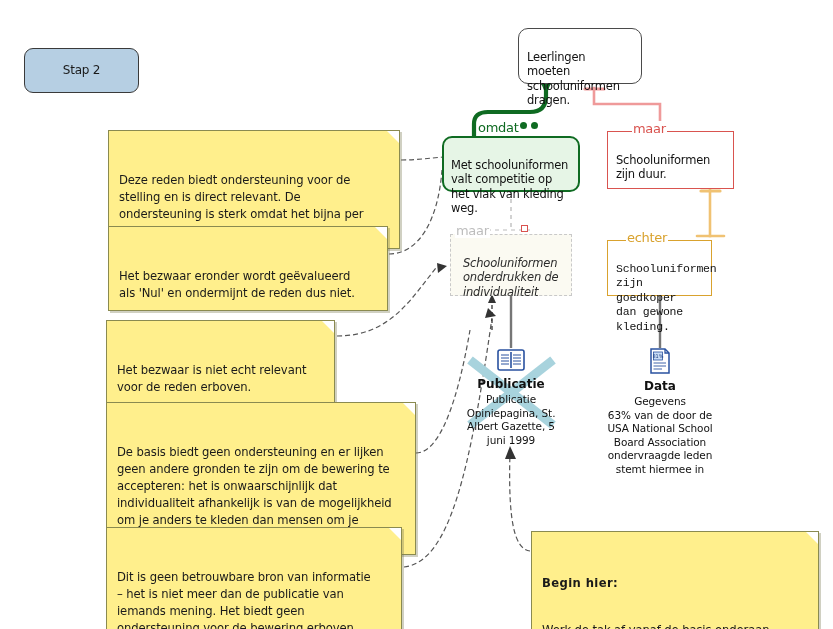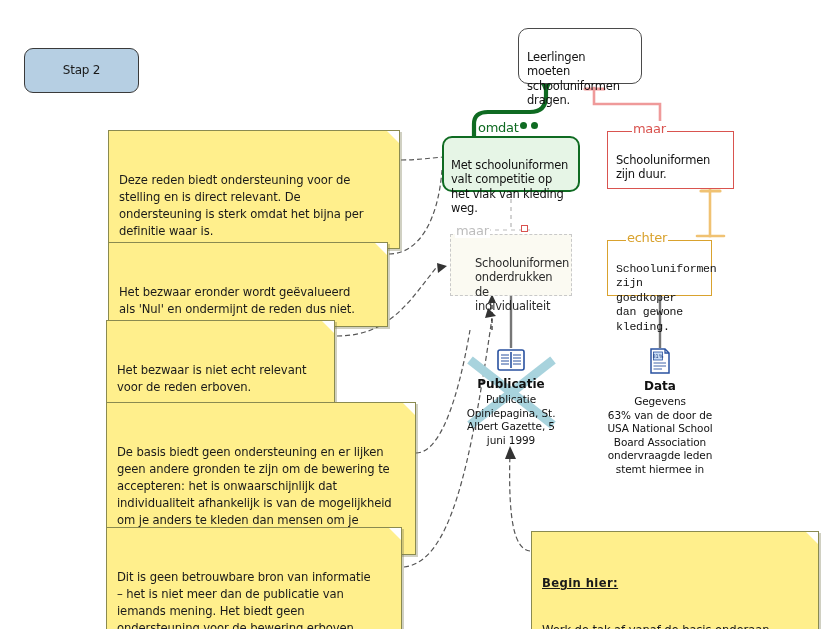--- a/index.html
+++ b/index.html
@@ -71,22 +71,23 @@
   .rebut-orange {
     background: #ffffff;
     border: 1.6px solid #d9a22e;
     padding: 6px 8px 5px 8px;
     font-family: Liberation Mono, monospace;
   }
 
   .faded-box {
     background: #fbfaf2;
     border: 1.4px dashed #c9c9c9;
-    padding: 6px 8px 5px 24px;
+    padding: 6px 8px 5px 12px;
     color: #2b2b2b;
+    font-style: italic;
   }
 
   
   .note {
     position: absolute;
     box-sizing: border-box;
     background: #ffef8c;
     border: 1.1px solid #8a8a50;
     box-shadow: 2px 2px 0 rgba(120,120,80,0.35);
     padding: 7px 22px 8px 10px;
@@ -102,21 +103,20 @@
     top: 0; right: 0;
     width: 0; height: 0;
     border-left: 12px solid transparent;
     border-top: 12px solid #ffffff;
   }
   .note-title {
     font-weight: bold;
     display: block;
     margin-bottom: 13px;
     letter-spacing: 0.4px;
-    text-decoration: underline;
   }
 
   
   .conn-label {
     position: absolute;
     font-family: "DejaVu Sans", sans-serif;
     font-size: 13px;
     letter-spacing: -0.3px;
     background: #ffffff;
     padding: 0 1px;
@@ -297,21 +297,21 @@
 Board Association
 ondervraagde leden
 stemt hiermee in</span>
   </div>
 
   <div class="note" style="left:108px; top:130px; width:292px;">
     <span class="fold"></span>
     <span>Deze reden biedt ondersteuning voor de stelling en is direct relevant. De ondersteuning is sterk omdat het bijna per definitie waar is.</span>
   </div>
 
-  <div class="note" style="left:108px; top:242px; width:280px;">
+  <div class="note" style="left:108px; top:226px; width:280px;">
     <span class="fold"></span>
     <span>Het bezwaar eronder wordt geëvalueerd als 'Nul' en ondermijnt de reden dus niet.</span>
   </div>
 
   <div class="note" style="left:106px; top:320px; width:229px;">
     <span class="fold"></span>
     <span>Het bezwaar is niet echt relevant voor de reden erboven.</span>
   </div>
 
   <div class="note" style="left:106px; top:402px; width:310px;">

